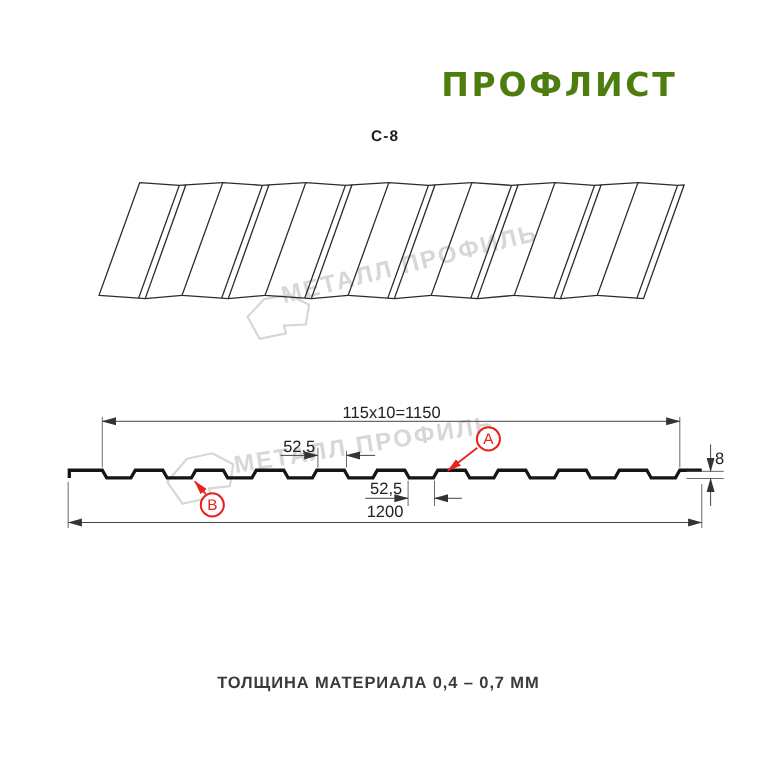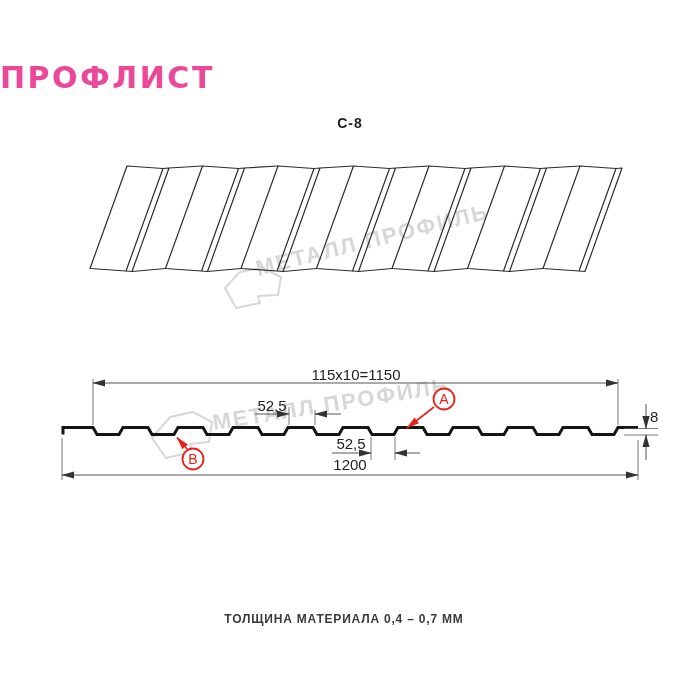--- a/index.html
+++ b/index.html
@@ -1,31 +1,31 @@
 <!DOCTYPE html>
 <html><head>
 <meta charset="utf-8">
 <style>
   html,body{margin:0;padding:0;}
   body{
     width:700px;height:700px;background:#ffffff;position:relative;overflow:hidden;
     font-family:"Liberation Sans", sans-serif;
   }
   .title{
-    position:absolute;top:60px;left:0;width:616px;text-align:left;
+    position:absolute;top:60px;left:0;width:616px;text-align:right;
     font-family:"DejaVu Sans", sans-serif;
-    font-size:30px;font-weight:800;letter-spacing:2.5px;color:#ec4899;
+    font-size:30px;font-weight:800;letter-spacing:2.5px;color:#4d7c0f;
   }
   .subtitle{
     position:absolute;top:115px;left:0;width:700px;text-align:center;
     font-size:14px;font-weight:700;letter-spacing:1px;color:#1c1c1c;
   }
   .footer{
     position:absolute;top:612px;left:0;width:688px;text-align:center;
-    font-size:12px;font-weight:600;letter-spacing:0.8px;color:#3a3a3a;
+    font-size:15px;font-weight:600;letter-spacing:0.8px;color:#3a3a3a;
   }
   svg{position:absolute;top:0;left:0;}
   .wm-text{font-size:22px;font-weight:600;letter-spacing:2px;fill:#d7d7d7;}
   .wm-shape{stroke:#d7d7d7;stroke-width:2;fill:none;stroke-linejoin:round;}
   .line3d{stroke:#2c2c2c;stroke-width:1.2;fill:none;stroke-linejoin:round;}
   .dimline{stroke:#444;stroke-width:0.9;fill:none;}
   .extline{stroke:#555;stroke-width:0.8;fill:none;}
   .dimtext{font-size:15px;fill:#222;}
   .profile{stroke:#151515;stroke-width:3;fill:none;stroke-linejoin:miter;}
   .redline{stroke:#e8211a;stroke-width:1.6;fill:none;}

